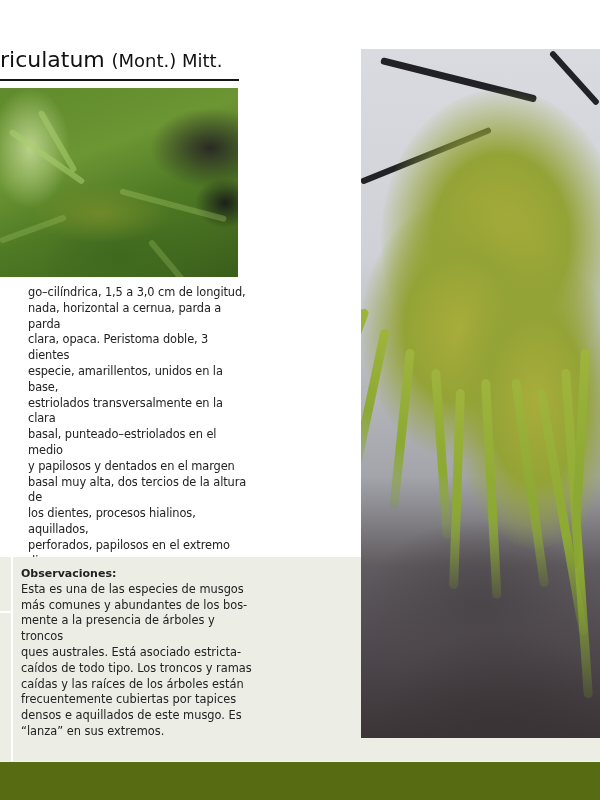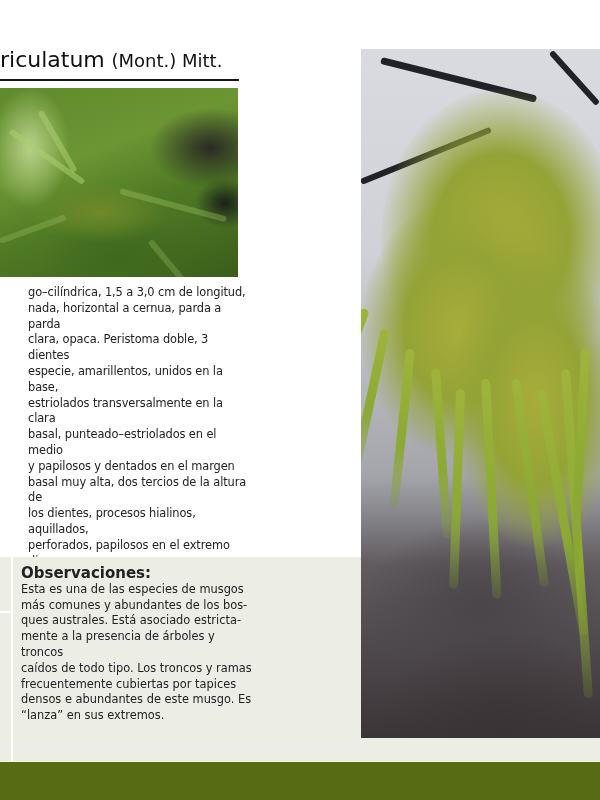--- a/index.html
+++ b/index.html
@@ -48,21 +48,21 @@
   .gray-vline {
     position: absolute; left: 11px; top: 557px; width: 2px; height: 204px; background: #ffffff;
   }
   .gray-hline {
     position: absolute; left: 0; top: 611px; width: 11px; height: 2px; background: #ffffff;
   }
   .obs {
     position: absolute; left: 21px; top: 566px; width: 232px;
     font-size: 11.4px; line-height: 15.8px; color: #222;
   }
-  .obs-heading { font-weight: bold; font-size: 15px; }
+  .obs-heading { font-weight: bold; font-size: 11px; }
   .green-band {
     position: absolute; left: 0; top: 761px; width: 600px; height: 39px; background: #566b12;
     border-top: 1px solid #f3f6de;
   }
   .photo-right {
     position: absolute; left: 361px; top: 49px; width: 239px; height: 689px; overflow: hidden;
     background:
       radial-gradient(ellipse 130px 120px at 140px 700px, #3a3336 0%, rgba(58,51,54,0) 100%),
       radial-gradient(ellipse 120px 90px at 120px 560px, #4a4549 0%, rgba(74,69,73,0) 100%),
       linear-gradient(180deg, #d9dbe0 0%, #cfd1d6 30%, #a3a5ab 62%, #605b5f 75%, #3b3538 100%);
@@ -115,25 +115,26 @@
 </div>
 
 <div class="gray-panel"></div>
 <div class="gray-vline"></div>
 <div class="gray-hline"></div>
 
 <div class="obs">
   <div class="obs-heading">Observaciones:</div>
   <div>Esta es una de las especies de musgos</div>
   <div>más comunes y abundantes de los bos-</div>
+  <div>mente a la presencia de árboles y troncos</div>
   <div>ques australes. Está asociado estricta-</div>
-  <div>mente a la presencia de árboles y troncos</div>
   <div>caídos de todo tipo. Los troncos y ramas</div>
+  <div>caídas y las raíces de los árboles están</div>
   <div>frecuentemente cubiertas por tapices</div>
-  <div>densos e abundantes de este musgo. Es</div>
+  <div>densos e aquillados de este musgo. Es</div>
   <div>“lanza” en sus extremos.</div>
 </div>
 
 <div class="photo-right">
   <div class="branch" style="left:20px;top:8px;width:160px;height:7px;transform:rotate(14deg);"></div>
   <div class="branch" style="left:0px;top:130px;width:140px;height:6px;transform:rotate(-22deg);"></div>
   <div class="branch" style="left:190px;top:0px;width:70px;height:6px;transform:rotate(48deg);"></div>
   <div class="moss" style="left:20px;top:40px;width:240px;height:300px;"></div>
   <div class="moss" style="left:0px;top:150px;width:200px;height:260px;"></div>
   <div class="moss" style="left:90px;top:200px;width:170px;height:300px;"></div>

